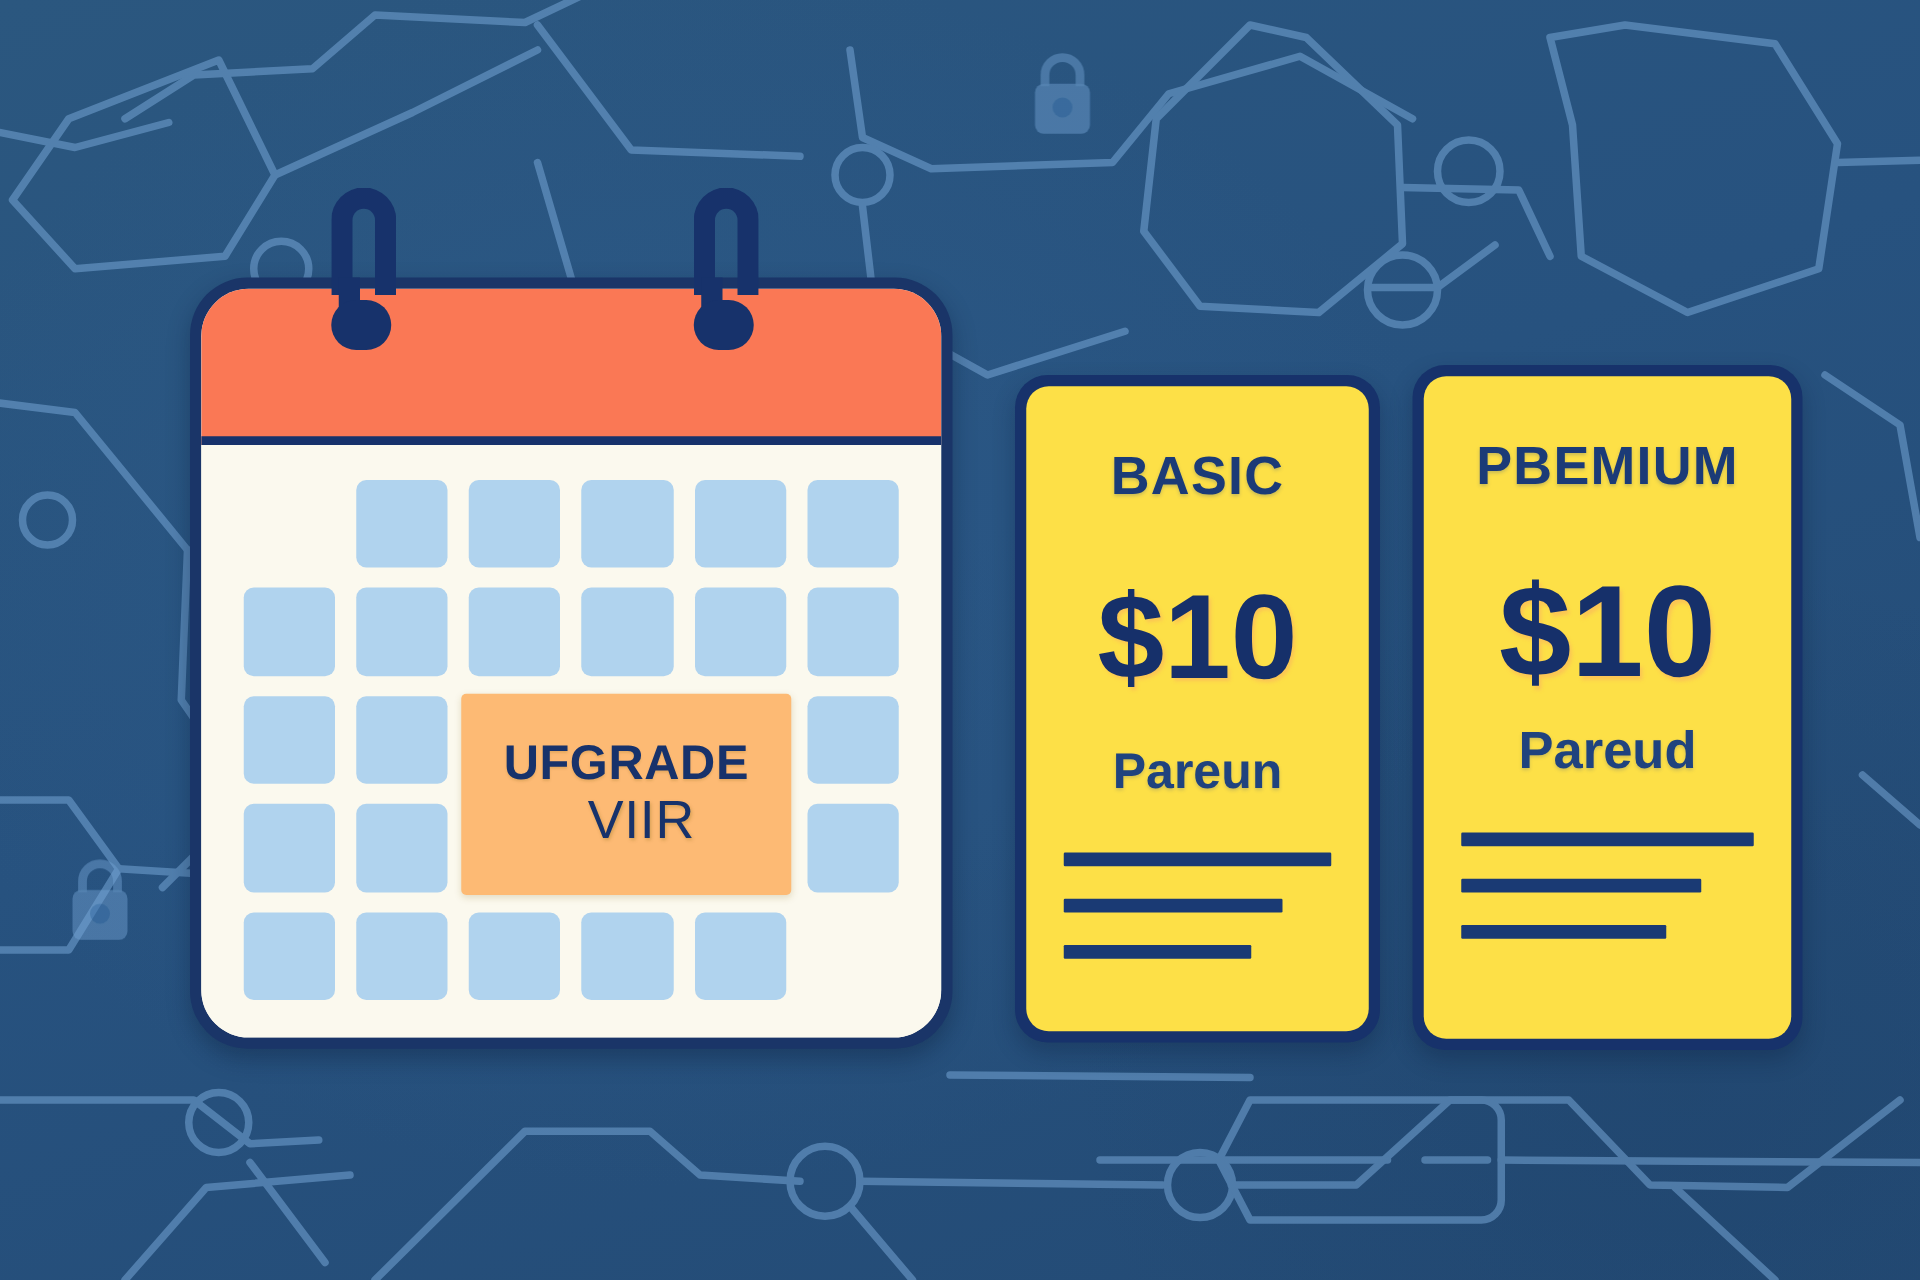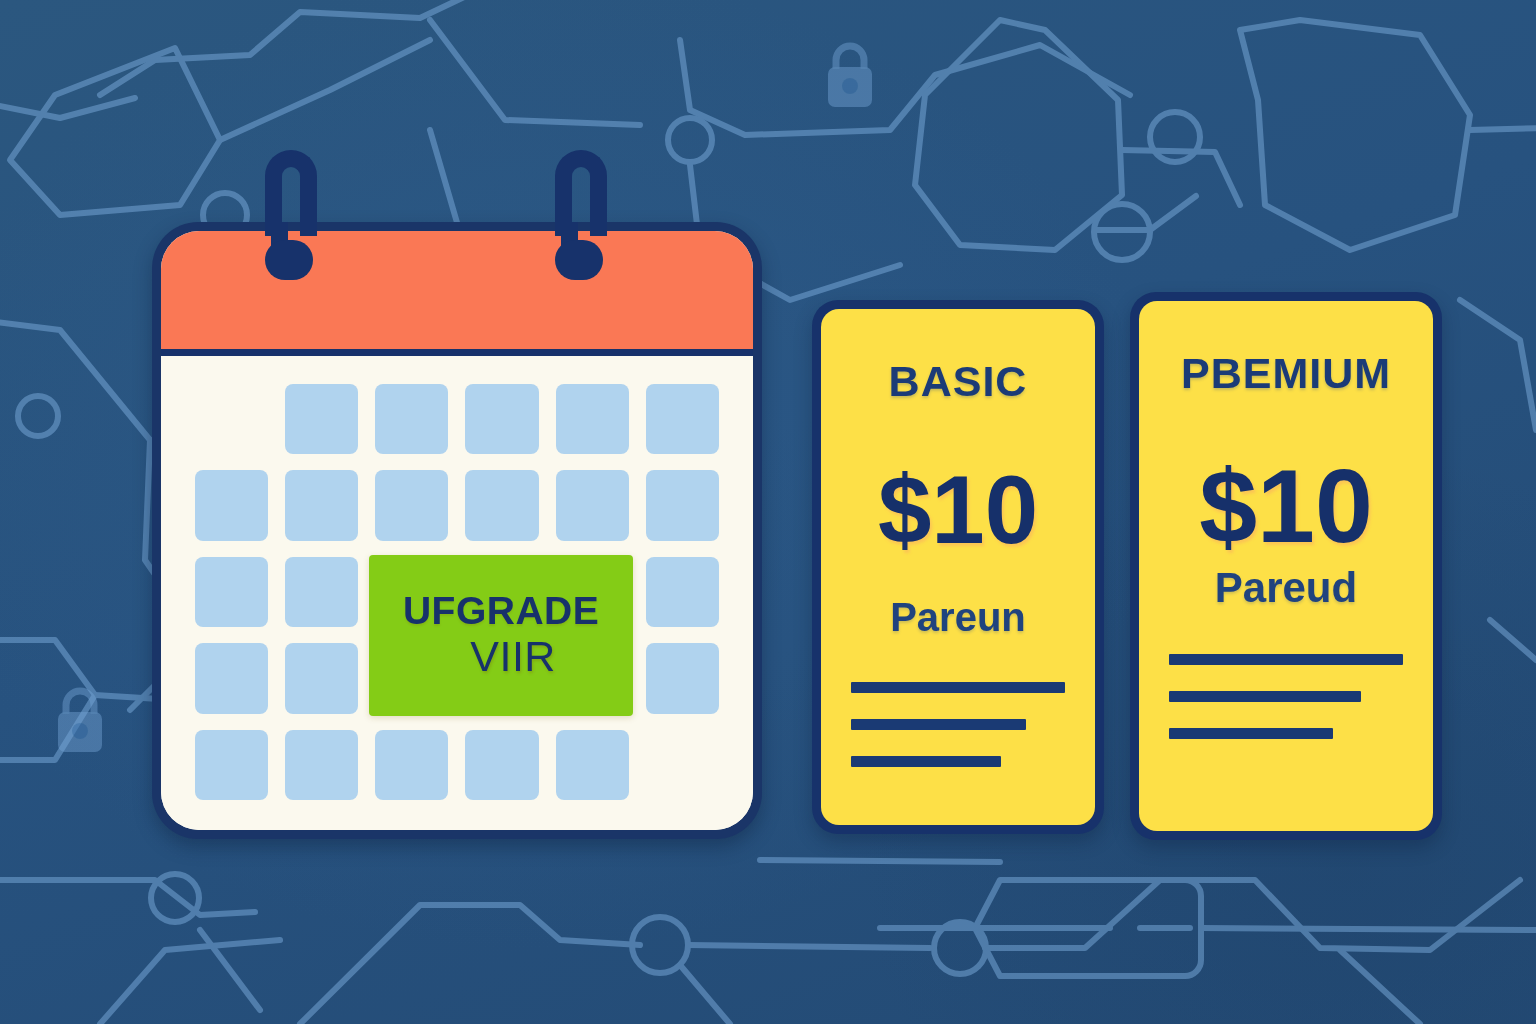--- a/index.html
+++ b/index.html
@@ -118,21 +118,21 @@
   }
   .day-cell {
     background: #b0d3ee;
     border-radius: 8px;
   }
   .day-cell.empty { background: transparent; }
 
   #upgrade-banner {
     grid-column: 3 / span 3;
     grid-row: 3 / span 2;
-    background: #84cc16;
+    background: #fdba74;
     border-radius: 4px;
     display: flex;
     flex-direction: column;
     align-items: center;
     justify-content: center;
     z-index: 4;
     margin: -2px -4px -2px -6px;
     box-shadow: 0 2px 6px rgba(120,95,10,0.18);
   }
   #upgrade-line1 {
@@ -191,21 +191,21 @@
   }
   #plan-price-basic   { font-size: 96px; margin-top: 56px; }
   #plan-price-premium { font-size: 104px; margin-top: 56px; }
 
   .plan-period {
     color: #20437e;
     font-weight: bold;
     text-shadow: 0 2px 3px rgba(40,70,130,0.22);
   }
   #plan-period-basic   { font-size: 40px; margin-top: 37px; filter: blur(0.4px); }
-  #plan-period-premium { font-size: 42px; margin-top: 6px; filter: blur(0.3px); text-align: center; }
+  #plan-period-premium { font-size: 42px; margin-top: 18px; filter: blur(0.3px); text-align: center; }
 
   .feature-bars {
     width: 100%;
     padding: 0 30px;
     margin-top: 42px;
     display: flex;
     flex-direction: column;
     gap: 26px;
     align-items: flex-start;
   }

